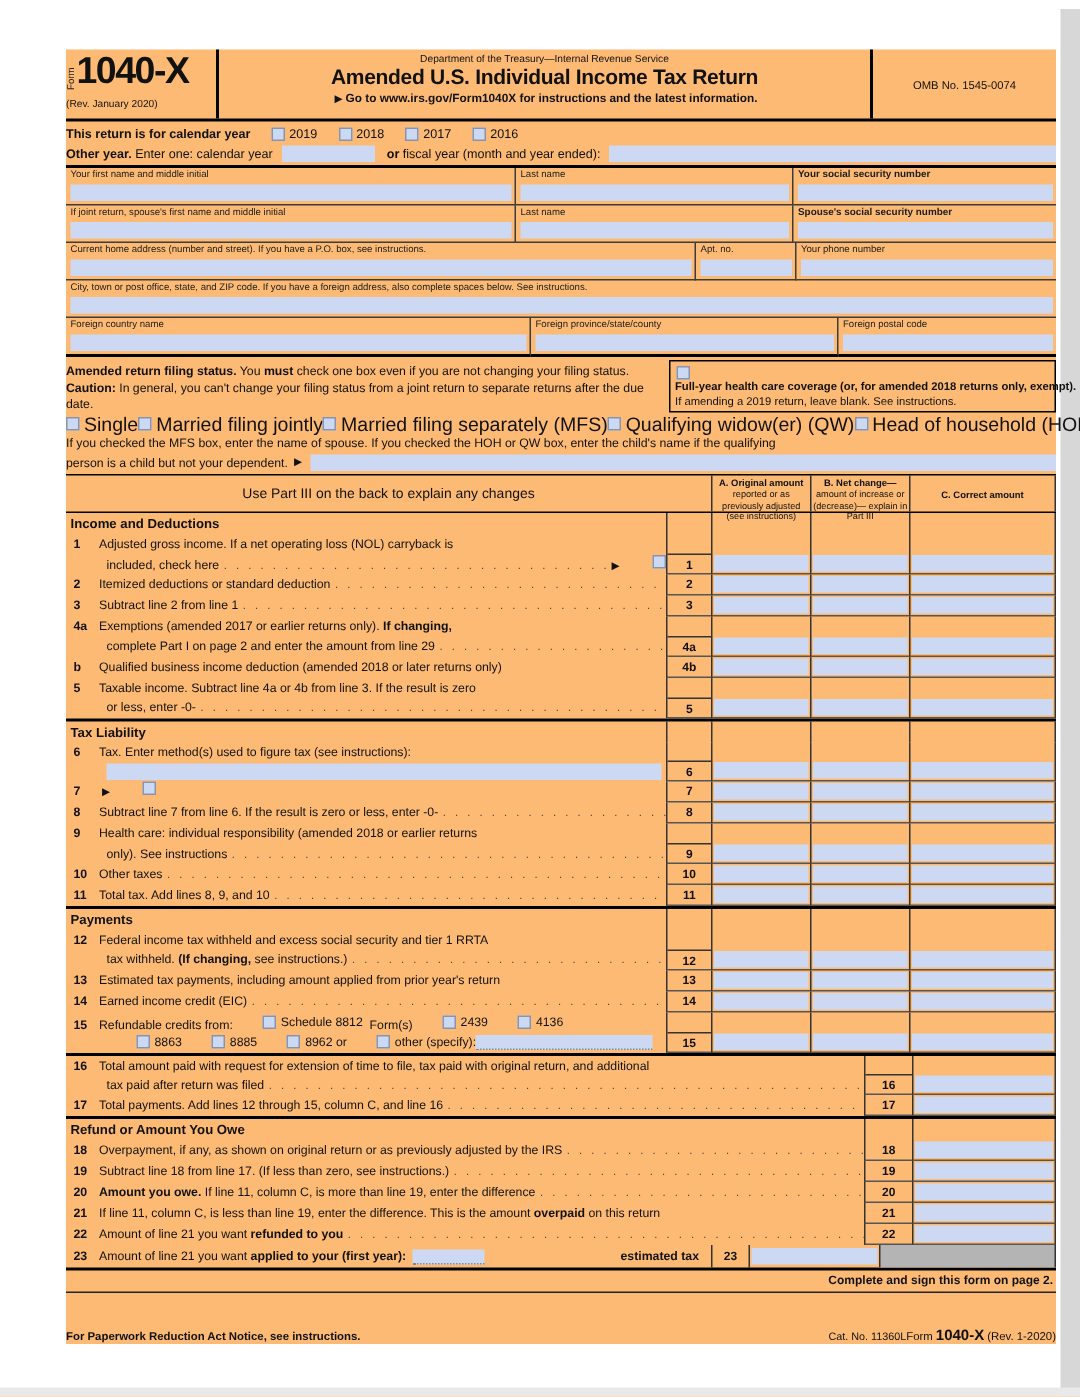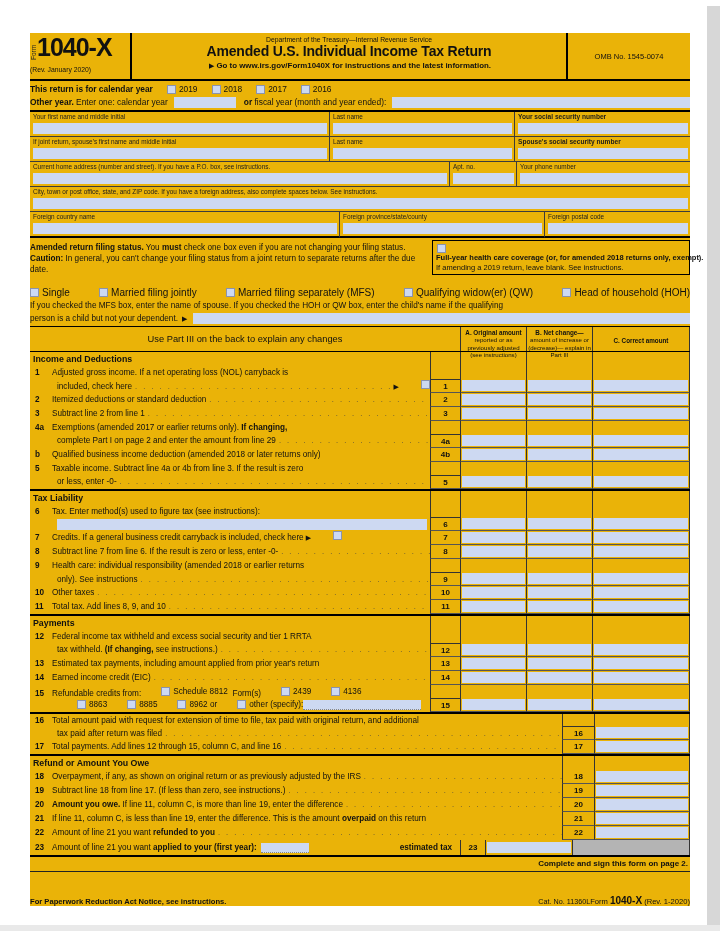--- a/index.html
+++ b/index.html
@@ -1,20 +1,20 @@
 <!DOCTYPE html>
 <html><head>
 <meta charset="utf-8">
 <style>
   *{box-sizing:border-box;margin:0;padding:0}
   html,body{width:720px;height:931px}
   body{background:#fff;font-family:"Liberation Sans","DejaVu Sans",sans-serif;color:#111;position:relative;overflow:hidden}
   .scan-r{position:absolute;top:6px;right:0;width:13px;height:925px;background:#d7d7d7}
   .scan-b{position:absolute;left:0;bottom:0;width:100%;height:6px;background:#e9e9e9}
-  .sheet{position:absolute;left:30px;top:33px;width:660px;background:#eab308}
+  .sheet{position:absolute;left:44px;top:33px;width:660px;background:#fdba74}
 
   
   .hd{display:flex;border-bottom:2px solid #000;height:48px}
   .hd-left{width:102px;border-right:2px solid #000;padding-top:1px}
   .hd-left-top{display:flex;align-items:flex-start}
   .vform{font-size:6.5px;writing-mode:vertical-rl;transform:rotate(180deg);height:24px;margin-top:2px;color:#222}
   .fnum{font-size:25px;font-weight:bold;letter-spacing:-1px;line-height:27px}
   .rev{font-size:6.8px;margin-top:5px}
   .hd-mid{flex:1;text-align:center;padding-top:3px}
   .dept{font-size:6.8px}
@@ -48,21 +48,21 @@
   .w660{width:660px}
   .w310{width:310px}.w205{width:205px}.w145{width:145px}
   .fthick .idcell{border-bottom:2px solid #000}
 
   
   .fsrow{display:flex;margin-top:2px}
   .fs-left{width:398px;font-size:8.2px;line-height:11px;padding-top:2px}
   .fs-left span{white-space:pre-wrap}
   .fs-box{width:258px;margin-left:4px;border:1.5px solid #000;font-size:7.5px;line-height:9.6px;padding:2px 3px}
   .fs-box .cb{float:left;margin:1px 3px 0 1px}
-  .statusrow{display:flex;justify-content:space-between;align-items:center;height:15px;font-size:10px;margin-top:10px}
+  .statusrow{display:flex;justify-content:space-between;align-items:center;height:15px;font-size:13px;margin-top:0}
   .sopt{display:flex;align-items:center}
   .noterow{font-size:8.2px;line-height:12.5px;padding-bottom:1px}
   .noteline2{display:flex;align-items:center}
   .noteline2 .arrowg{margin:0 4px 0 2px}
   .mfs-inp{flex:1;height:11px;background:#cdd9f2}
 
   
   .thead{display:flex;height:26px;border-top:1.5px solid #000;border-bottom:1.5px solid #000}
   .hdr-explain{width:430px;display:flex;align-items:center;justify-content:center;font-size:9.3px}
   .hdr-col{border-left:1px solid #333;text-align:center;font-size:6.1px;line-height:7.3px;padding:2px 1px 0}
@@ -454,21 +454,20 @@
           <div class="band"></div>
         </div>
         <div class="c-c cell-b">
           <div class="band"></div>
         </div>
       </div>
       <div class="trow frow">
         <div class="c-text">
           <div class="tline">
             <span class="lnum">7</span>
-            <span class="tseg">Credits. If a general business credit carryback is included, check here</span>
             <span class="arrowg">▶</span>
             <span class="cbwrap">
               <span class="cb"></span>
             </span>
           </div>
         </div>
         <div class="c-num">
           <div class="numbox">7</div>
         </div>
         <div class="c-a cell-b">

